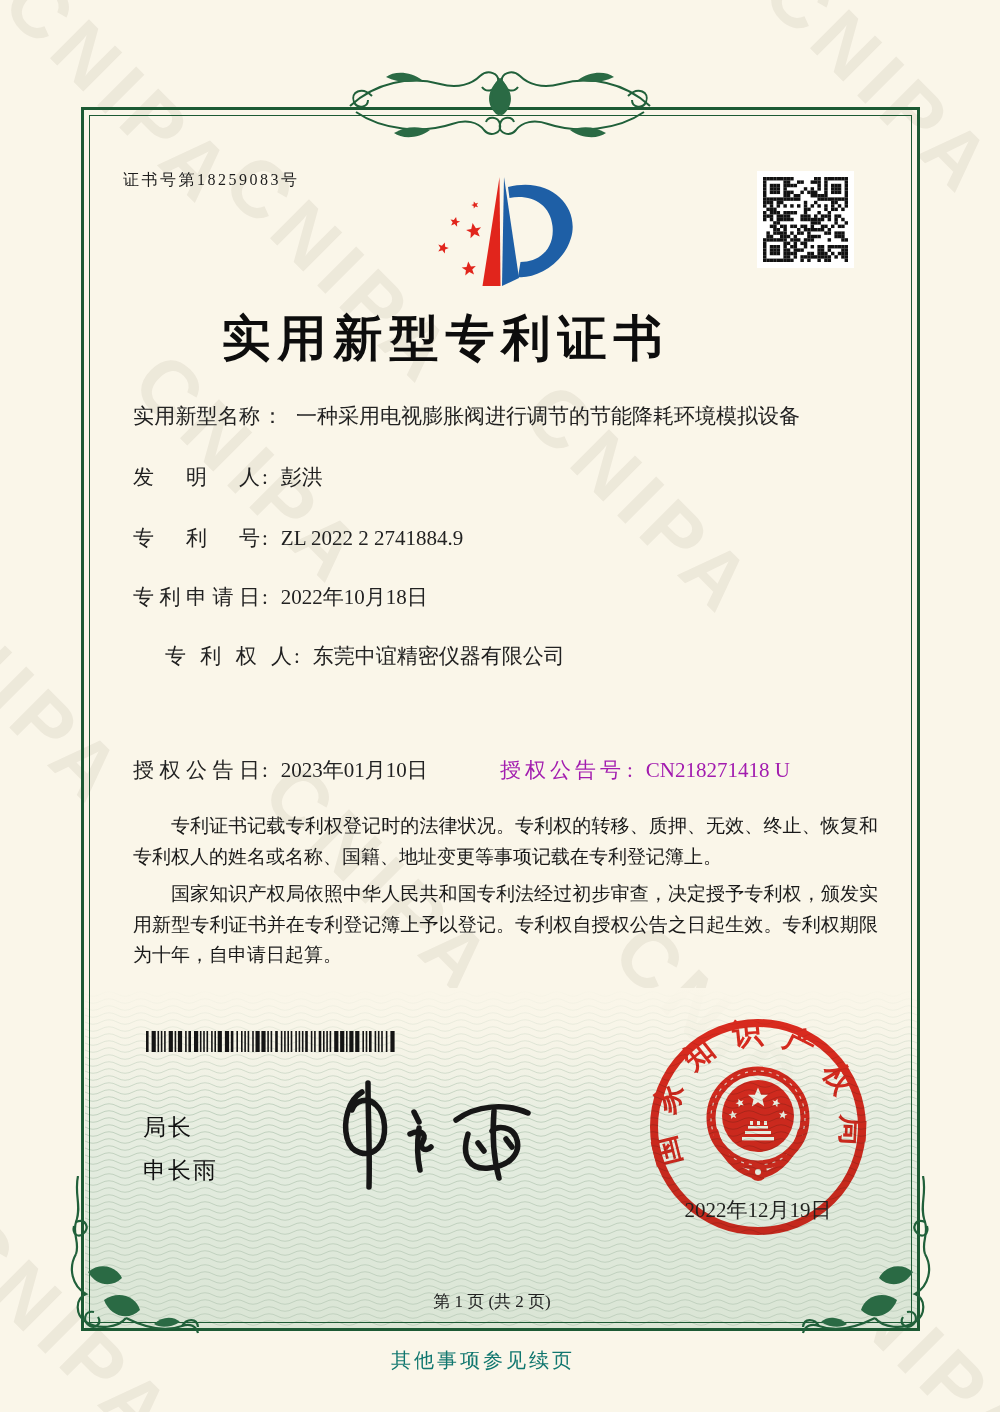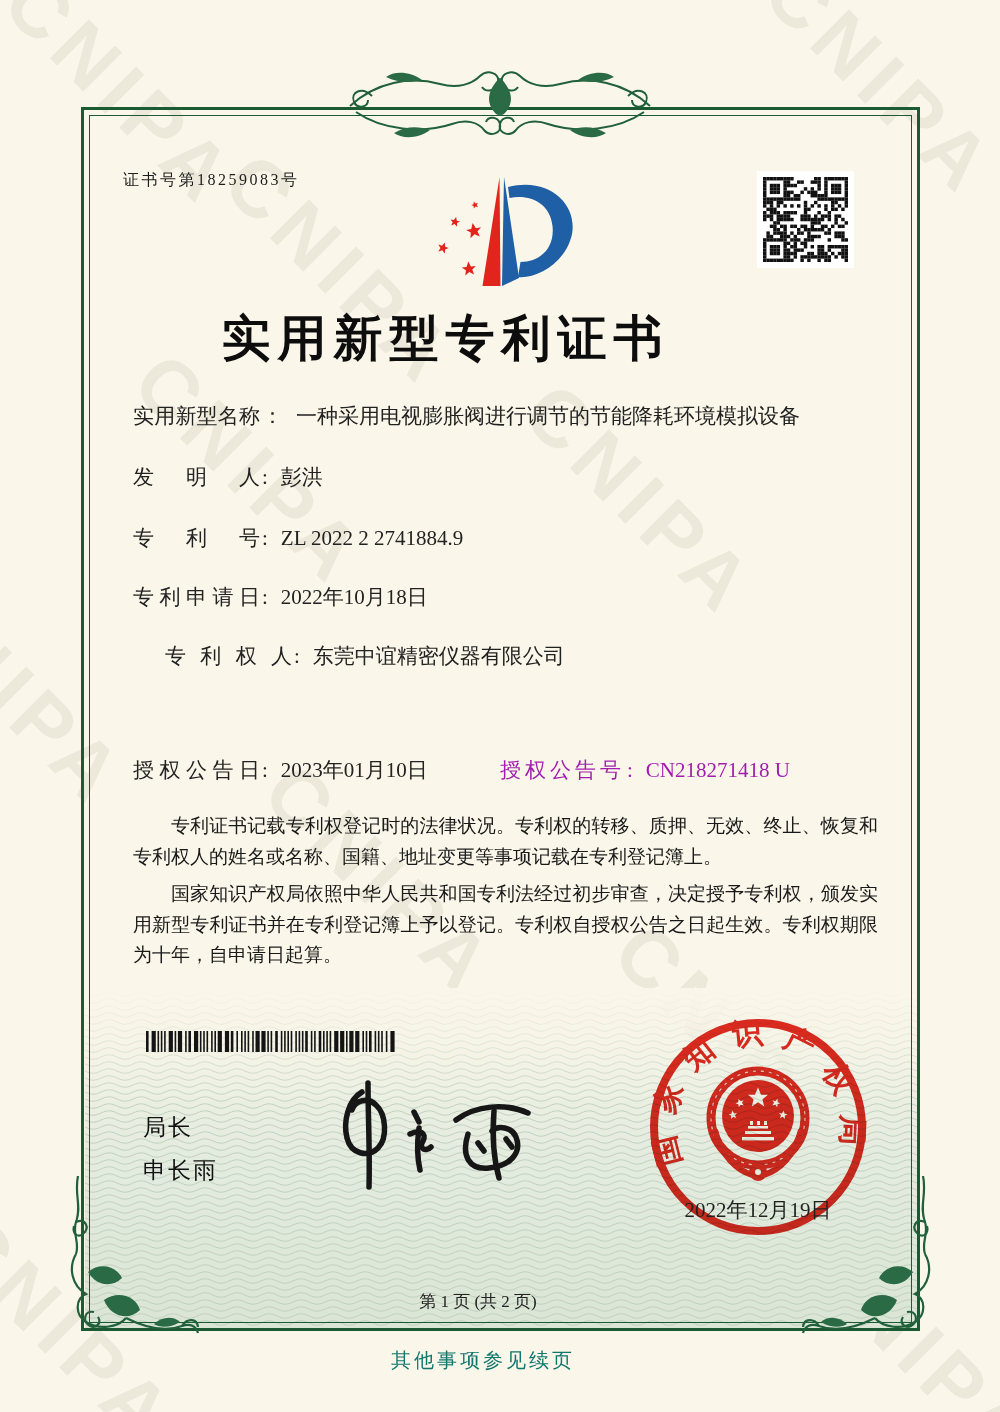--- a/index.html
+++ b/index.html
@@ -51,21 +51,21 @@
            text-indent:38px;color:#191919;}
 
   
   .barcode{position:absolute;left:145px;top:1031px;z-index:5;}
   .officer-title{position:absolute;left:143px;top:1112px;font-size:23px;letter-spacing:2px;color:#111;
                  font-family:"Liberation Sans",sans-serif;z-index:5;}
   .officer-name{position:absolute;left:143px;top:1155px;font-size:23px;letter-spacing:2px;color:#111;
                 font-family:"Liberation Sans",sans-serif;z-index:5;}
   .signature{position:absolute;left:298px;top:1080px;z-index:5;}
   .seal{position:absolute;left:645px;top:1014px;z-index:8;mix-blend-mode:multiply;opacity:0.96;}
-  .page-num{position:absolute;left:0;top:1290px;width:956px;text-align:center;
+  .page-num{position:absolute;left:14px;top:1290px;width:956px;text-align:center;
             font-size:17px;color:#222;z-index:5;}
   .cont-note{position:absolute;left:0;top:1347px;width:966px;text-align:center;
              font-size:20px;letter-spacing:3px;color:#0f766e;z-index:5;}
 </style>
 </head>
 <body>
 
 <div class="page">
 
   <div id="watermarks">

